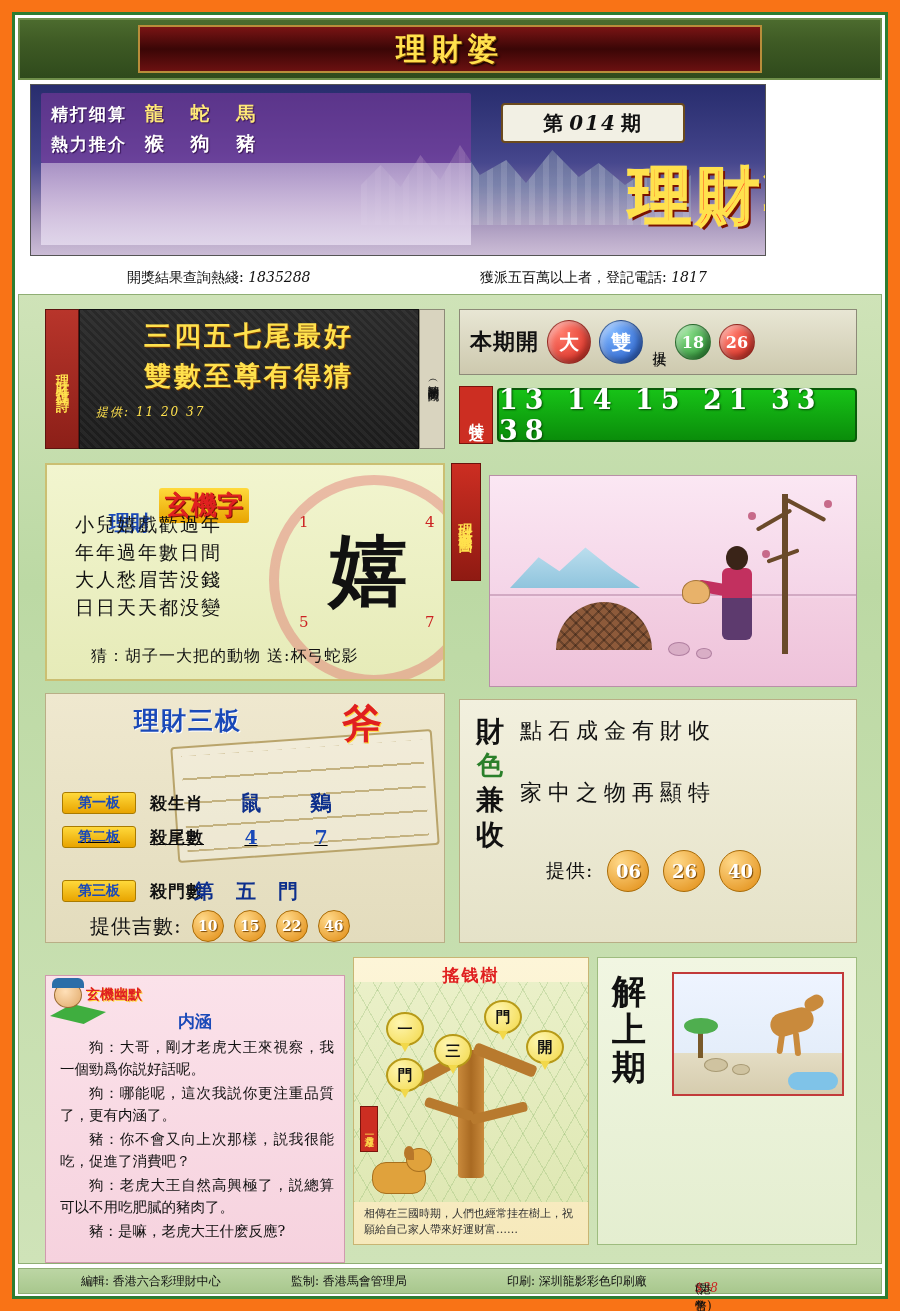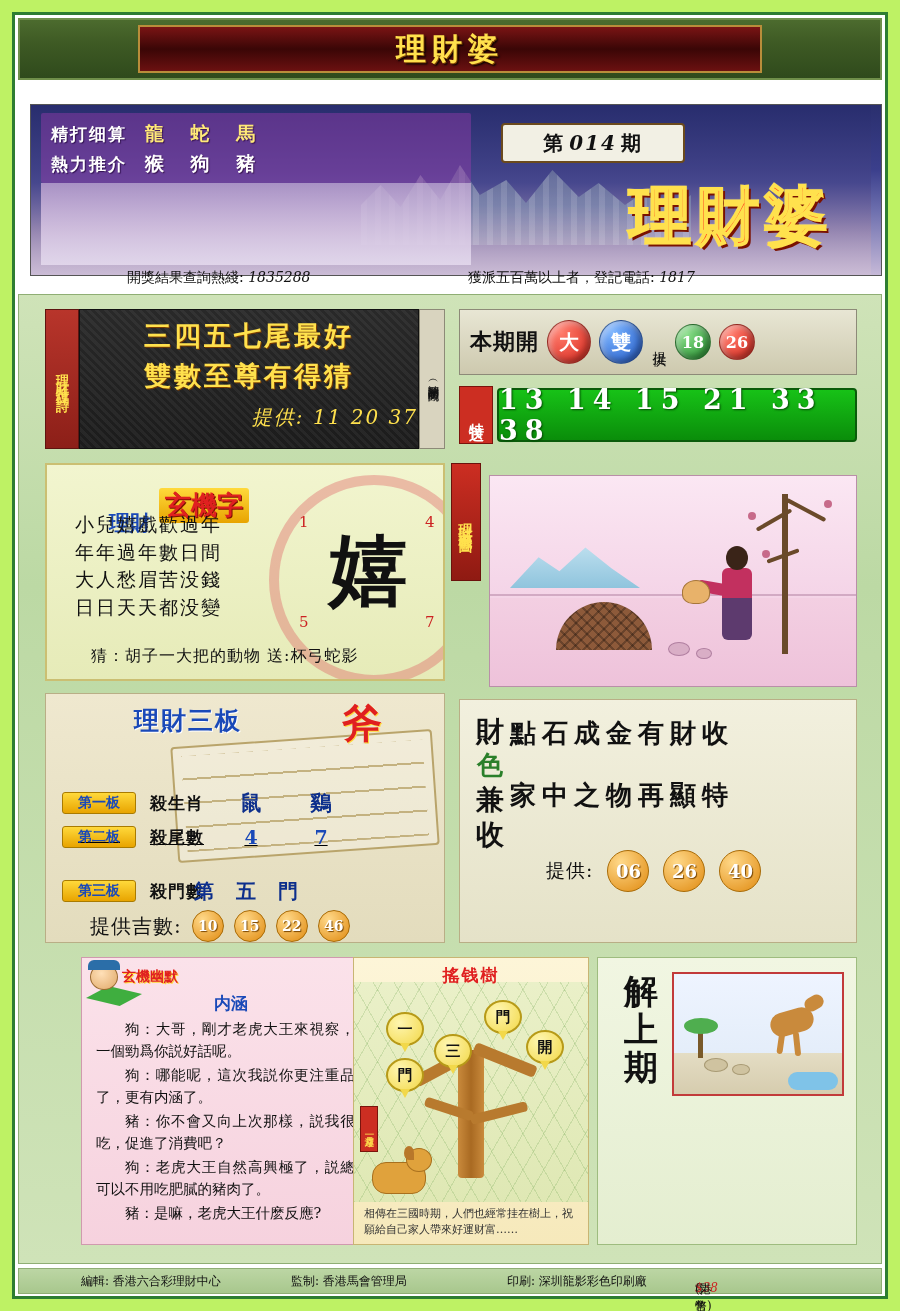--- a/index.html
+++ b/index.html
@@ -4,21 +4,21 @@
 <style>
   html,body{margin:0;padding:0;}
   body{
     width:900px;height:1311px;
     background:#ffffff;
     font-family:"Liberation Sans", sans-serif;
     overflow:hidden;
   }
   .page{
     position:relative;width:900px;height:1311px;
-    background:#bef264;
+    background:#f97316;
     box-sizing:border-box;
     padding:14px 14px;
   }
   .outer-frame{
     position:absolute;left:12px;top:12px;width:876px;height:1287px;
     border:3px solid #2e7d32;
     background:#ffffff;
     box-sizing:border-box;
   }
 
@@ -38,21 +38,21 @@
   }
   .masthead-title{
     font-family:"DejaVu Serif", serif;
     font-size:30px;font-weight:bold;letter-spacing:6px;
     color:#ffe14d;
     text-shadow:1px 1px 0 #7a3b00, 2px 2px 2px #000;
   }
 
   
   .banner{
-    position:absolute;left:30px;top:104px;width:852px;height:172px;
+    position:absolute;left:30px;top:84px;width:736px;height:172px;
     background:linear-gradient(180deg,#2a2f6e 0%,#3b3f8c 38%,#6d6fae 62%,#c6b9d8 100%);
     border:1px solid #555;
     box-sizing:border-box;
     overflow:hidden;
   }
   .skyline{
     position:absolute;left:0;top:0;width:840px;height:172px;
     background:
       linear-gradient(180deg, rgba(40,45,110,.95) 0%, rgba(70,70,140,.85) 45%, rgba(150,130,170,.7) 72%, rgba(205,190,215,.95) 100%);
   }
@@ -103,21 +103,21 @@
     background:linear-gradient(180deg, rgba(200,170,215,.75), rgba(225,215,235,.95));
   }
 
   
   .hotline{
     position:absolute;left:30px;top:266px;width:840px;height:24px;
     display:flex;align-items:center;
     font-family:"DejaVu Serif", serif;font-size:14px;color:#111;
   }
   .hotline .h1{position:absolute;left:80px;padding-left:17px;}
-  .hotline .h2{position:absolute;left:438px;}
+  .hotline .h2{position:absolute;left:450px;}
   .hotline i{font-style:italic;}
 
   
   .body-green{
     position:absolute;left:18px;top:294px;width:864px;height:970px;
     background:linear-gradient(180deg,#cfe3b8 0%,#bcd9a4 30%,#cfe3b8 100%);
     border:1px solid #8fae74;
     box-sizing:border-box;
   }
 
@@ -143,23 +143,23 @@
     box-sizing:border-box;
     padding-top:8px;
   }
   .poem-l1,.poem-l2{
     text-align:center;font-family:"DejaVu Serif", serif;
     font-size:27px;font-weight:bold;color:#ffe14d;letter-spacing:3px;
     text-shadow:1px 1px 0 #7a3b00;
   }
   .poem-l2{margin-top:4px;}
   .poem-supply{
-    text-align:right;margin-top:10px;
+    text-align:left;margin-top:10px;
     font-family:"DejaVu Serif", serif;font-style:italic;
-    font-size:20px;color:#ffe14d;letter-spacing:2px;
+    font-size:12px;color:#ffe14d;letter-spacing:2px;margin-left:16px;
   }
   .poem-note{
     width:26px;background:#d9d4bf;border:1px solid #8d8a78;
     color:#111;font-family:"DejaVu Serif", serif;font-size:11px;
     writing-mode:vertical-rl;letter-spacing:1px;
     display:flex;align-items:center;justify-content:center;
     box-sizing:border-box;
   }
 
   
@@ -388,38 +388,38 @@
     border:1px solid #b9ae86;
     box-sizing:border-box;
   }
   .f-side{
     position:absolute;left:10px;top:14px;width:40px;height:200px;
     font-family:"DejaVu Serif", serif;font-size:28px;font-weight:bold;color:#111;
     text-align:center;line-height:1.25;
   }
   .f-side .dragon{color:#2a7f2a;font-size:26px;}
   .f-l1,.f-l2{
-    position:absolute;left:50px;
-    font-family:"DejaVu Serif", serif;font-size:26px;font-weight:bold;color:#111;
+    position:absolute;left:60px;
+    font-family:"DejaVu Serif", serif;font-size:22px;font-weight:normal;color:#111;
     letter-spacing:6px;
   }
   .f-l1{top:16px;}
   .f-l2{top:78px;}
   .f-supply{
     position:absolute;left:86px;top:150px;display:flex;align-items:center;gap:14px;
   }
   .f-supply .lbl{font-family:"DejaVu Serif", serif;font-size:19px;color:#111;letter-spacing:1px;}
   .orb.lg{width:40px;height:40px;font-size:18px;}
 
   
   .humor{
-    position:absolute;left:26px;top:662px;width:300px;height:288px;
+    position:absolute;left:26px;top:680px;width:300px;height:288px;
     background:linear-gradient(180deg,#fbe2ea,#f6d2de);
     border:1px solid #d09aae;
-    box-sizing:border-box;overflow:hidden;margin-left:36px;
+    box-sizing:border-box;overflow:hidden;
   }
   .humor-badge{
     position:absolute;left:8px;top:6px;width:120px;height:26px;
     display:flex;align-items:center;gap:4px;
   }
   .humor-badge .face{
     width:26px;height:24px;border-radius:50%;
     background:radial-gradient(circle at 40% 35%,#ffe0b8,#e0a868);
     border:1px solid #9a6a30;position:relative;
   }
@@ -502,21 +502,21 @@
   
   .solve{
     position:absolute;left:578px;top:662px;width:260px;height:288px;
     background:linear-gradient(180deg,#f1f6e2,#e4eed0);
     border:1px solid #9ebc7f;
     box-sizing:border-box;
   }
   .solve-label{
     position:absolute;left:14px;top:14px;width:46px;
     font-family:"DejaVu Serif", serif;font-size:34px;font-weight:bold;color:#111;
-    line-height:1.12;text-align:right;
+    line-height:1.12;text-align:left;
   }
   .solve-img{
     position:absolute;left:74px;top:14px;width:172px;height:124px;
     background:linear-gradient(180deg,#eef4ff,#dfeaf7);
     border:2px solid #c23a3a;box-sizing:border-box;overflow:hidden;
   }
   .si-ground{position:absolute;left:0;bottom:0;width:100%;height:34%;background:linear-gradient(180deg,#e4ddc4,#d6ccae);}
   .si-water{position:absolute;right:4px;bottom:4px;width:50px;height:18px;background:#7fc3e8;border-radius:10px;}
   .si-horse-body{position:absolute;left:96px;top:36px;width:44px;height:24px;background:#c98a3c;border-radius:12px;transform:rotate(-16deg);}
   .si-horse-head{position:absolute;left:130px;top:22px;width:20px;height:14px;background:#c98a3c;border-radius:8px;transform:rotate(-30deg);}

